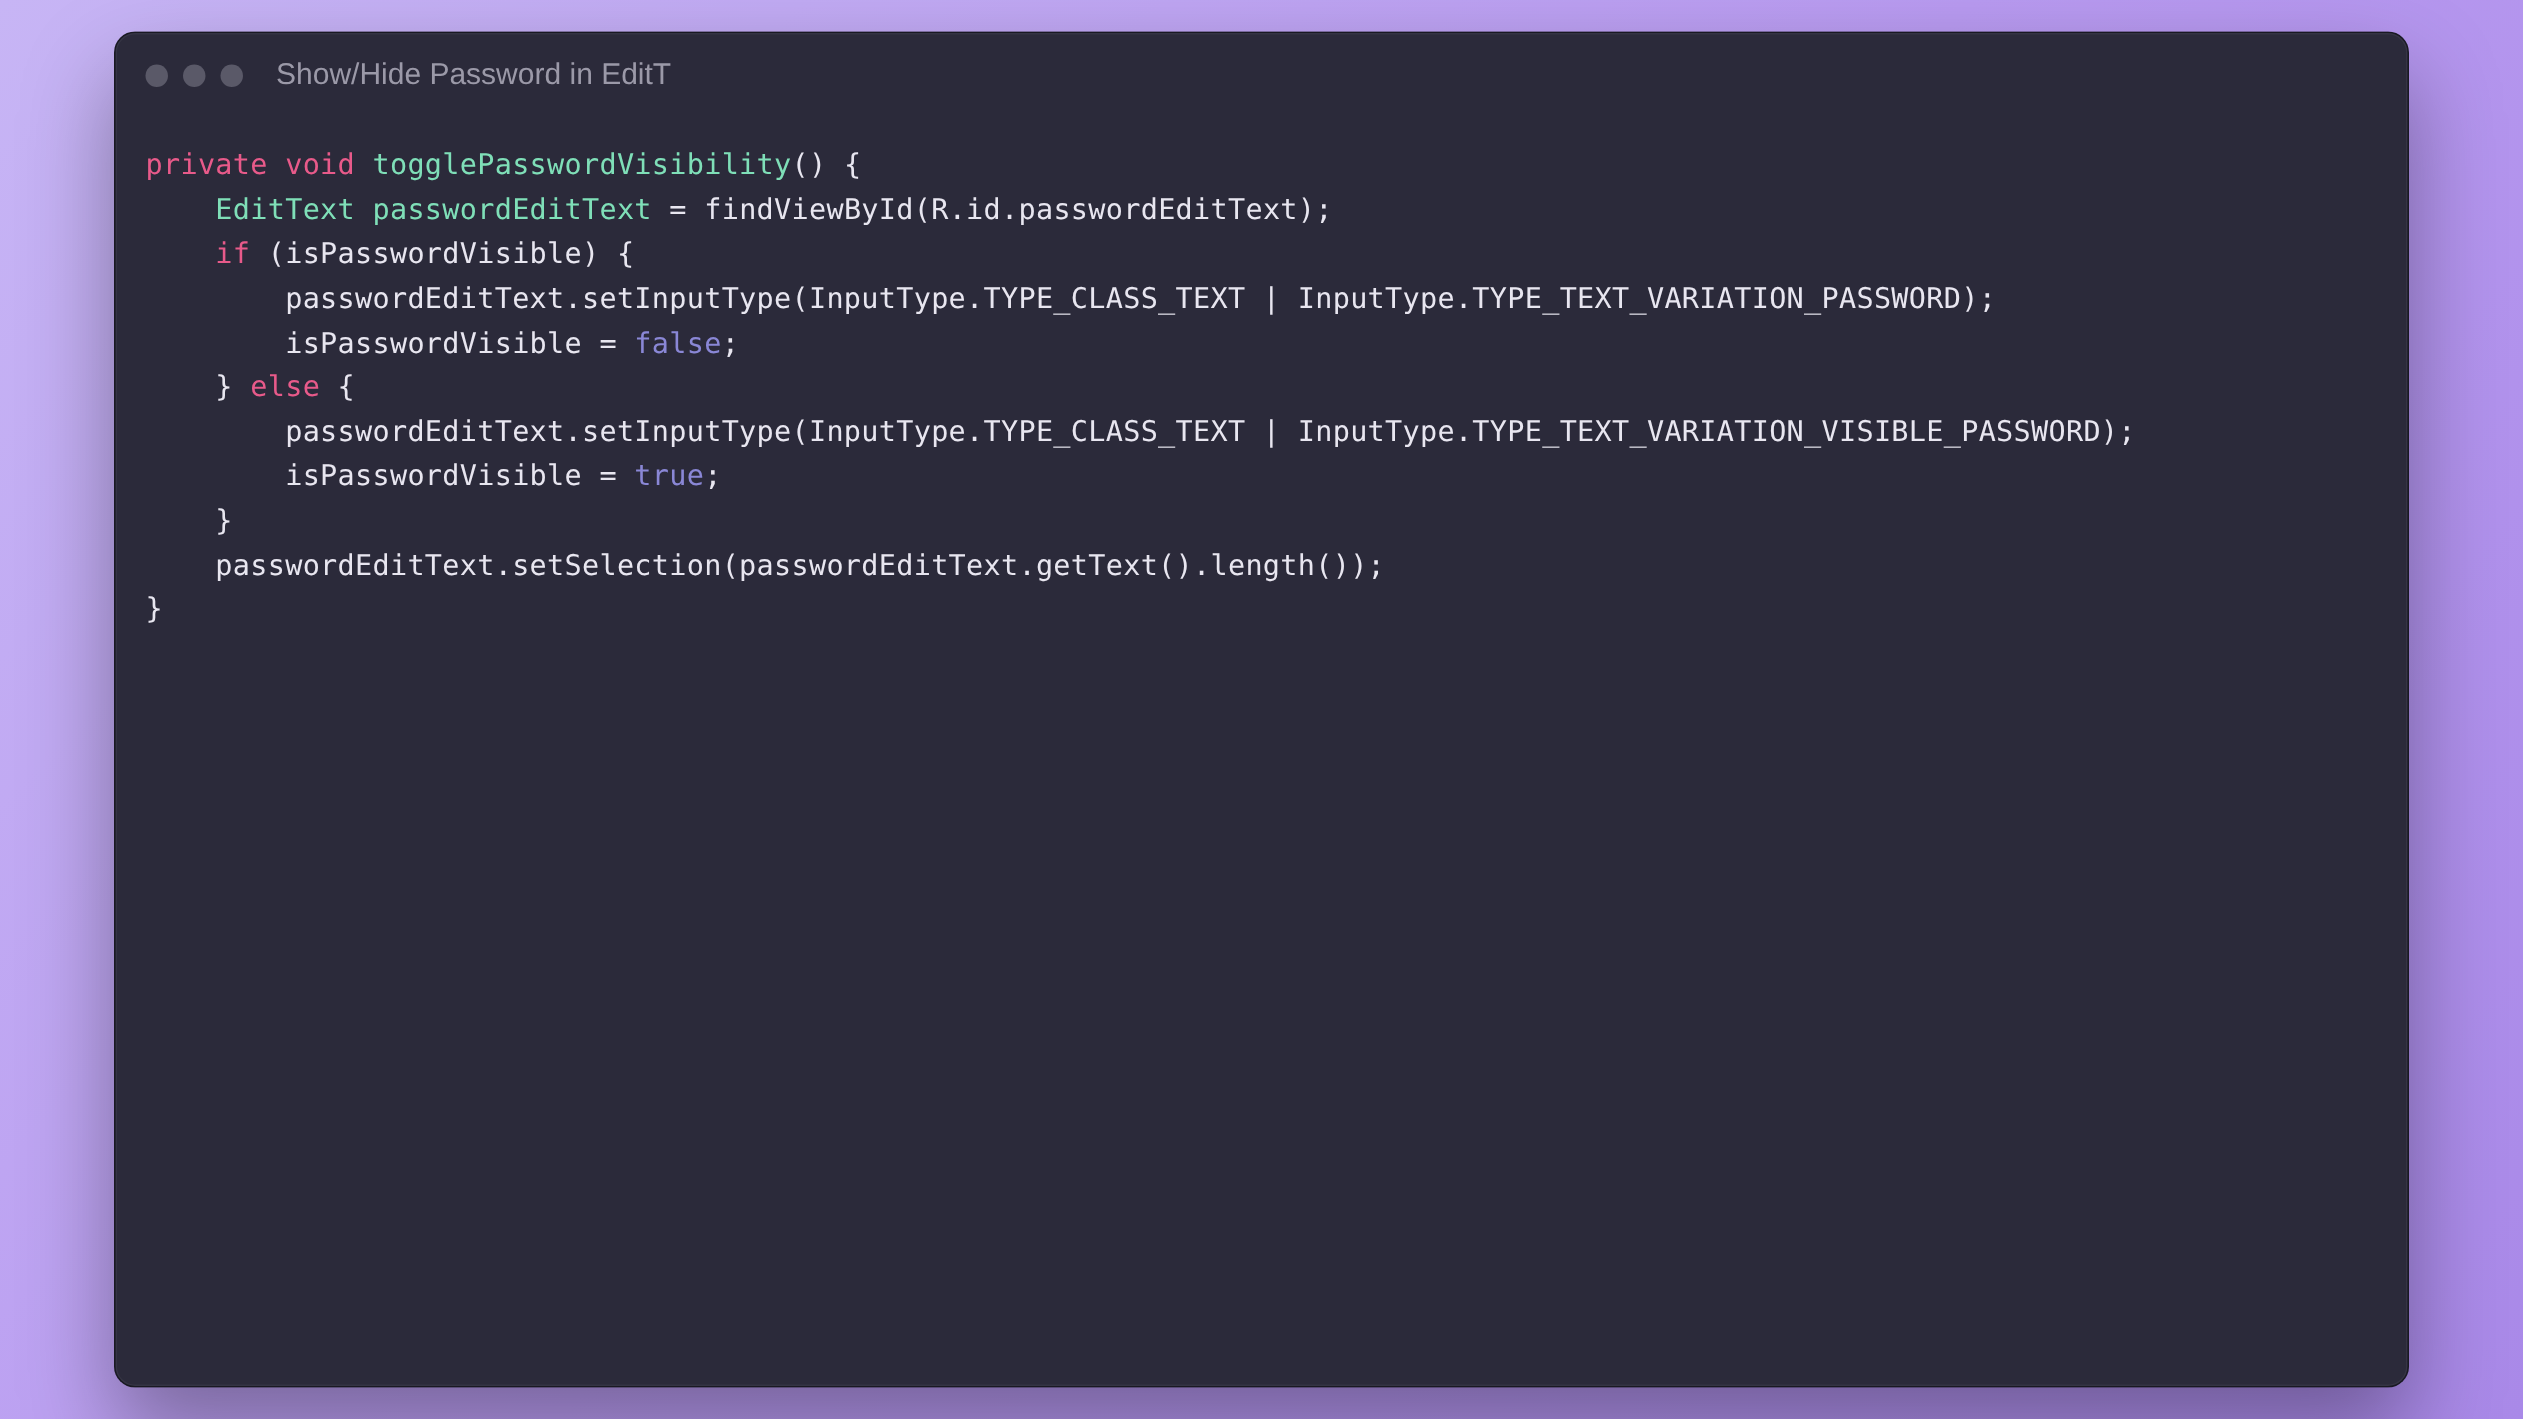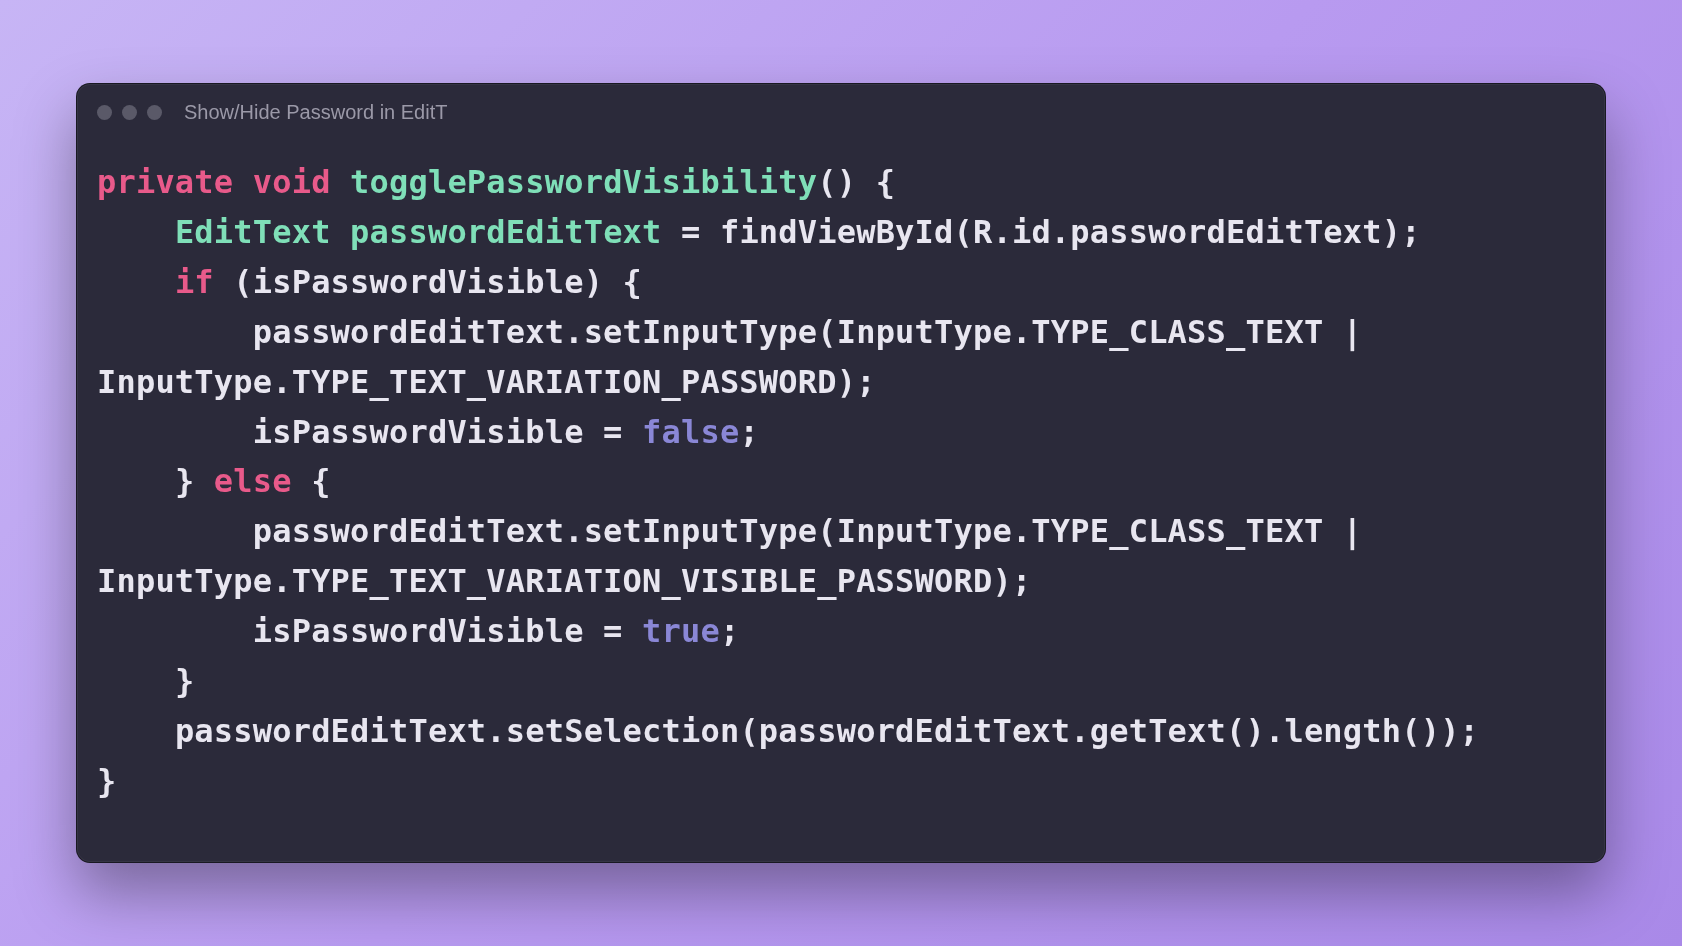--- a/index.html
+++ b/index.html
@@ -12,21 +12,21 @@
     height: 946px;
     background: linear-gradient(135deg, #c7b5f5 0%, #b89af0 50%, #a989e8 100%);
     display: flex;
     align-items: center;
     justify-content: center;
     font-family: ui-monospace, 'SF Mono', Menlo, Monaco, Consolas, monospace;
     overflow: hidden;
   }
   .window {
     width: 1530px;
-    height: 780px;
+    height: 904px;
     background: #2b2a3a;
     border-radius: 14px;
     box-shadow: 0 30px 60px rgba(0,0,0,0.35), 0 0 0 1px rgba(255,255,255,0.05) inset;
     border: 1px solid rgba(0,0,0,0.4);
     overflow: hidden;
     display: flex;
     flex-direction: column;
   }
   .titlebar {
     height: 56px;
@@ -47,27 +47,26 @@
   }
   .window-title {
     color: #9b99a8;
     font-size: 20px;
     font-family: -apple-system, BlinkMacSystemFont, 'Segoe UI', sans-serif;
     font-weight: 400;
   }
   .code-area {
     flex: 1;
     padding: 18px 20px;
-    font-size: 32px;
+    font-size: 19px;
     line-height: 1.56;
     color: #e8e6f0;
     white-space: pre-wrap;
     word-break: break-word;
     letter-spacing: 0.2px;
-    font-weight: bold;
   }
   .tk-keyword { color: #e85a8a; }
   .tk-type    { color: #7fdfb8; }
   .tk-method  { color: #7fdfb8; }
   .tk-literal { color: #8a87d6; }
   .tk-default { color: #e8e6f0; }
 </style>
 </head>
 <body>
 

